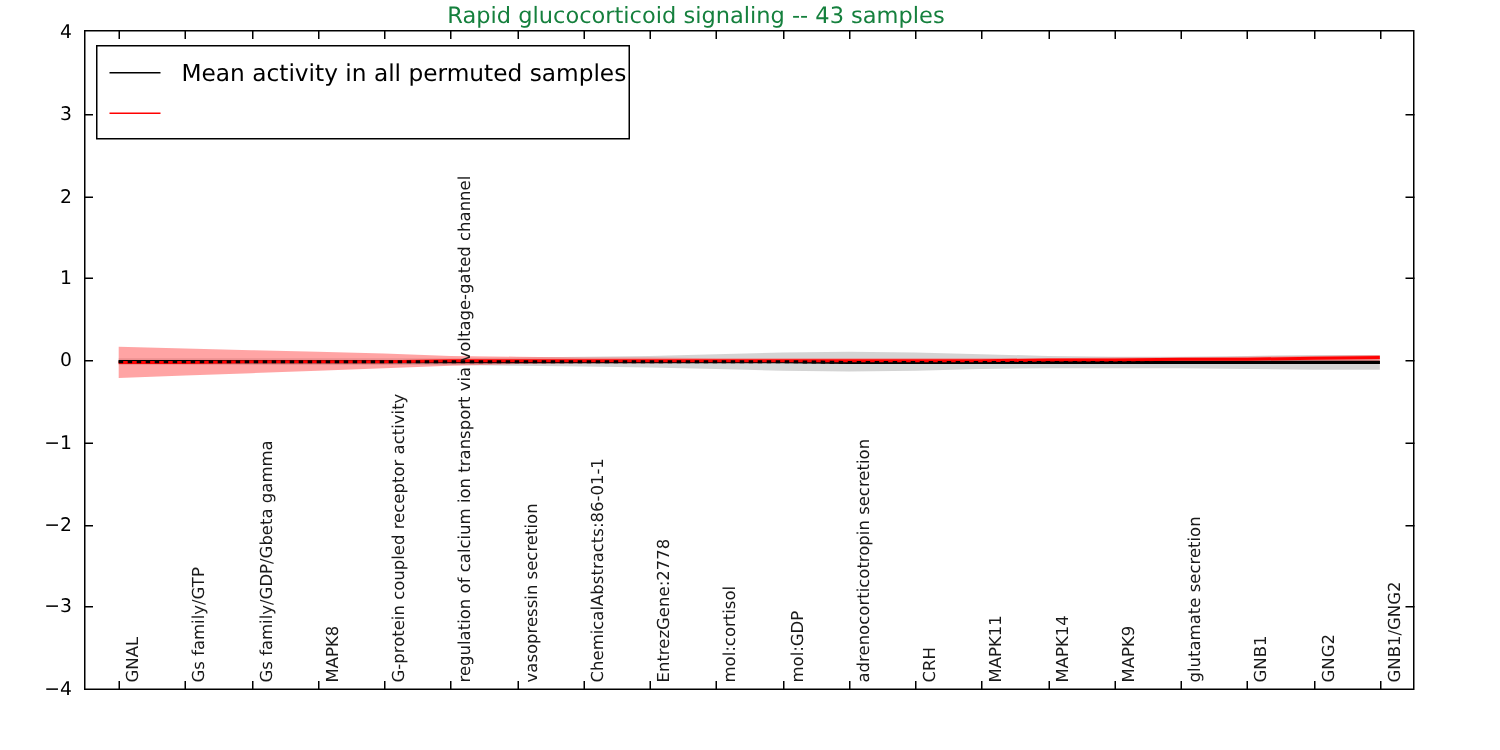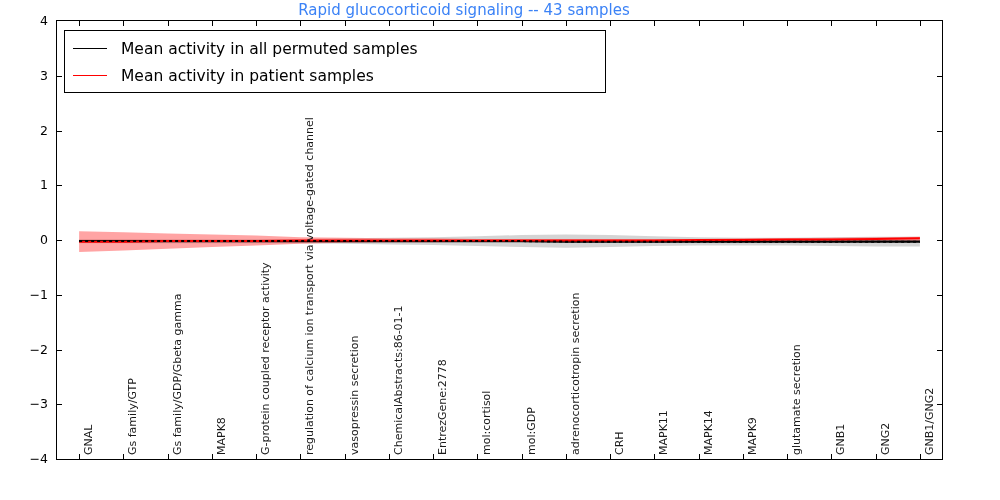--- a/index.html
+++ b/index.html
@@ -1,21 +1,21 @@
 <!DOCTYPE html>
 <html><head>
 <meta charset="utf-8">
 <style>
   html,body{margin:0;padding:0;background:#ffffff;}
   body{width:1000px;height:500px;overflow:hidden;font-family:"DejaVu Sans","Liberation Sans",sans-serif;}
   #root{position:relative;width:1000px;height:500px;}
 
   .chart-title{
     position:absolute;left:0;top:0;width:928px;text-align:center;
-    font-size:15px;color:#3b82f6;line-height:20px;white-space:nowrap;
+    font-size:15px;color:#15803d;line-height:20px;white-space:nowrap;
   }
 
   .plot-frame{
     position:absolute;left:56px;top:20px;width:887px;height:440px;
     border:1px solid #000;box-sizing:border-box;background:transparent;
   }
   .ylabel-wrap{position:absolute;left:6px;top:130px;height:200px;width:18px;}
 
   .xlabel{
     position:absolute;left:56px;top:478px;width:887px;text-align:center;
@@ -33,21 +33,21 @@
   .xtick-mark.t{top:20px;}
 
   .xticklabel{
     position:absolute;font-size:11px;color:#1a1a1a;white-space:nowrap;
     transform-origin:0 0;transform:rotate(-90deg);
     line-height:11px;
   }
 
   
   .legend{
-    position:absolute;left:64px;top:30px;width:542px;height:63px;
+    position:absolute;left:64px;top:30px;width:356px;height:63px;
     border:1px solid #000;background:#fff;box-sizing:border-box;
     padding:4px 8px;
   }
   .legend-row{display:flex;align-items:center;height:27px;}
   .legend-swatch{width:34px;height:0;border-top:1.6px solid #000;margin-right:14px;flex:0 0 34px;}
   .legend-swatch.red{border-top-color:#ff0000;}
   .legend-text{font-size:15.5px;color:#000;white-space:nowrap;}
 
   .plot-canvas{position:absolute;left:57px;top:21px;width:885px;height:438px;overflow:hidden;}
   svg.series{position:absolute;left:0;top:0;}
@@ -166,17 +166,16 @@
     </div>
 
 
   <div class="legend">
     <div class="legend-row">
       <span class="legend-swatch"></span>
       <span class="legend-text">Mean activity in all permuted samples</span>
     </div>
     <div class="legend-row">
       <span class="legend-swatch red"></span>
-      <span class="legend-text">Mean activity in patient samples</span>
     </div>
   </div>
 
 </div>
 
 </body></html>

